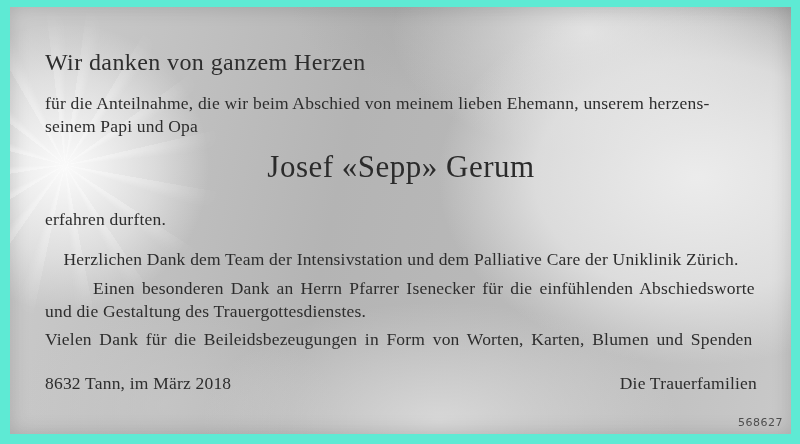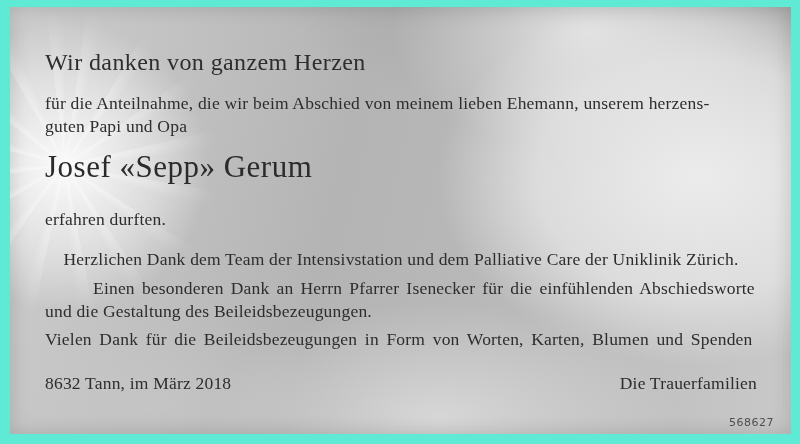--- a/index.html
+++ b/index.html
@@ -57,70 +57,70 @@
   }
   .bodytext { font-size: 17.5px; line-height: 22.5px; letter-spacing: 0.2px; }
   .line { display: block; white-space: nowrap; }
   .stretch25 { word-spacing: 2.5px; margin-left: 48px; }
   .stretch30 { word-spacing: 3px; }
   .intro { margin: 16px 0 0; font-family: Liberation Serif, serif; }
   .name {
     margin-top: 10px;
     font-size: 31px; line-height: 40px;
     letter-spacing: 0.5px;
-    text-align: left;
+    text-align: center;
     color: #2b2b2b;
   }
   .closing { margin: 21px 0 0; }
   .para { margin: 7px 0 0; }
   .mt17 { margin-top: 17px; text-align: center; }
   .mt6  { margin-top: 6px; }
   .footer {
     margin-top: 21px;
     display: flex;
     justify-content: space-between;
     font-size: 17.5px; line-height: 22px;
     letter-spacing: 0.2px;
   }
   .ref {
     position: absolute;
-    right: 17px; bottom: 5px;
+    right: 8px; bottom: 5px;
     font-family: "DejaVu Sans", "Liberation Sans", sans-serif;
     font-size: 11px;
     color: #4d4d4d;
     letter-spacing: 0.5px;
     z-index: 3;
   }
 </style>
 </head>
 <body>
 
 <div class="frame">
   <div class="card">
     <div class="sunrays"></div>
 
     <div class="content">
       <h1 class="headline">Wir danken von ganzem Herzen</h1>
 
       <p class="intro bodytext">
         <span class="line">für die Anteilnahme, die wir beim Abschied von meinem lieben Ehemann, unserem herzens-</span>
-        <span class="line">guten Papi und Opa</span>
+        <span class="line">seinem Papi und Opa</span>
       </p>
 
       <div class="name">Josef «Sepp» Gerum</div>
 
       <p class="closing bodytext">erfahren durften.</p>
 
       <p class="para bodytext mt17">
         <span class="line">Herzlichen Dank dem Team der Intensivstation und dem Palliative Care der Uniklinik Zürich.</span>
       </p>
 
       <p class="para bodytext">
         <span class="line stretch25">Einen besonderen Dank an Herrn Pfarrer Isenecker für die einfühlenden Abschiedsworte</span>
-        <span class="line">und die Gestaltung des Beileidsbezeugungen.</span>
+        <span class="line">und die Gestaltung des Trauergottesdienstes.</span>
       </p>
 
       <p class="para bodytext mt6">
         <span class="line stretch30">Vielen Dank für die Beileidsbezeugungen in Form von Worten, Karten, Blumen und Spenden</span>
       </p>
 
       <div class="footer">
         <span>8632 Tann, im März 2018</span>
         <span>Die Trauerfamilien</span>
       </div>

